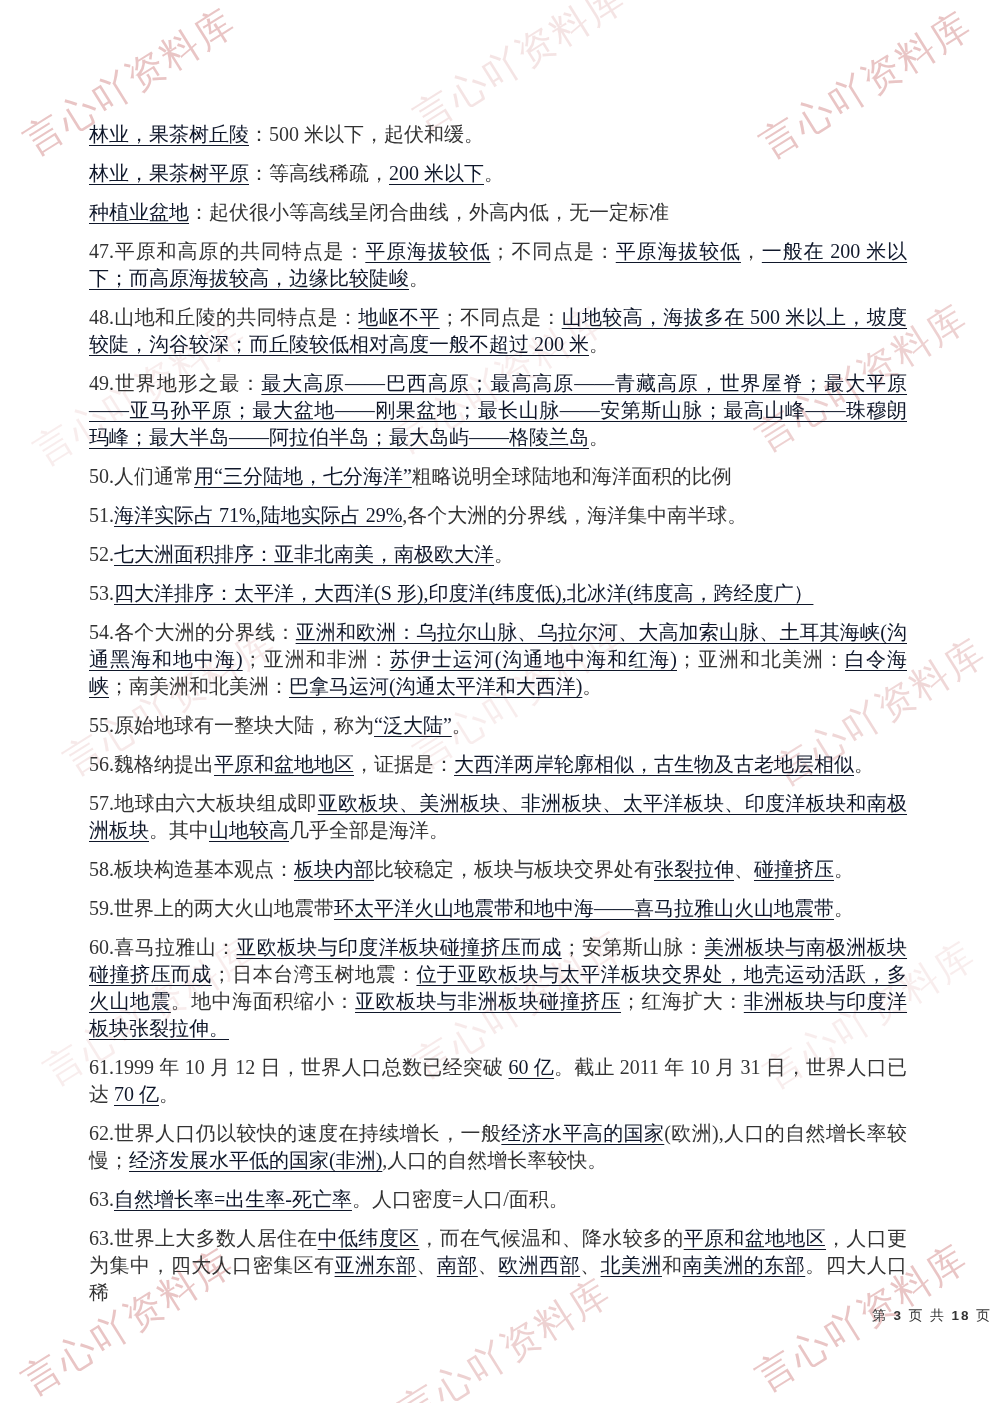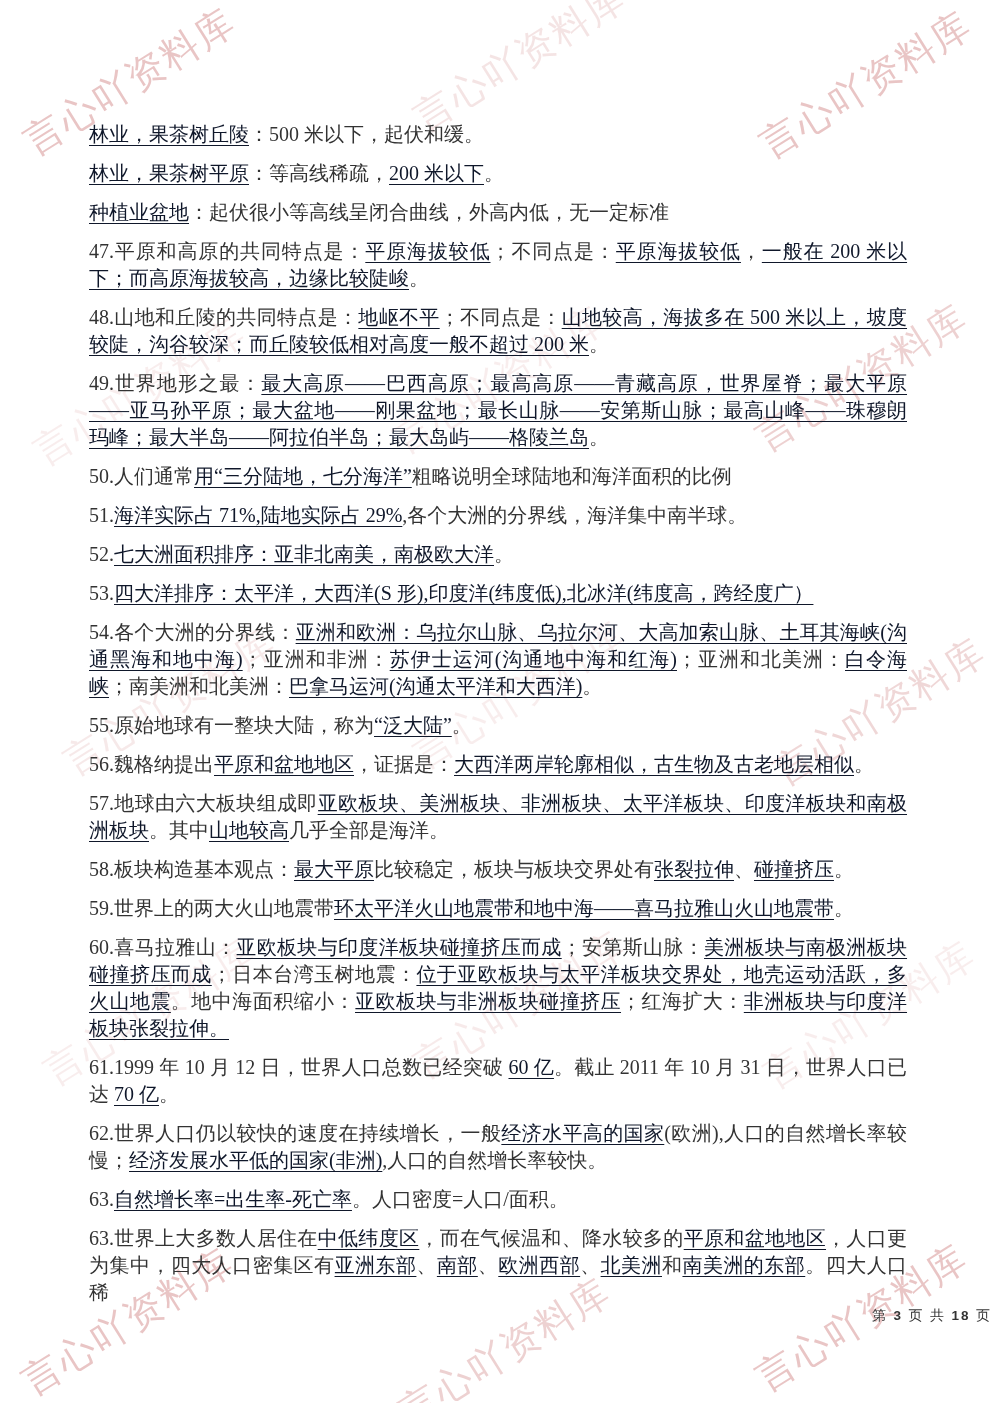--- a/index.html
+++ b/index.html
@@ -107,21 +107,21 @@
       <p class="para"><span class="seg">48.山地和丘陵的共同特点是：</span><span class="seg red">地岖不平</span><span class="seg">；不同点是：</span><span class="seg red">山地较高，海拔多在 500 米以上，坡度较陡，沟谷较深；而丘陵较低相对高度一般不超过 200 米</span><span class="seg">。</span></p>
       <p class="para"><span class="seg">49.世界地形之最：</span><span class="seg red">最大高原——巴西高原；最高高原——青藏高原，世界屋脊；最大平原——亚马孙平原；最大盆地——刚果盆地；最长山脉——安第斯山脉；最高山峰——珠穆朗玛峰；最大半岛——阿拉伯半岛；最大岛屿——格陵兰岛</span><span class="seg">。</span></p>
       <p class="para"><span class="seg">50.人们通常</span><span class="seg red">用“三分陆地，七分海洋”</span><span class="seg">粗略说明全球陆地和海洋面积的比例</span></p>
       <p class="para"><span class="seg">51.</span><span class="seg red">海洋实际占 71%,陆地实际占 29%</span><span class="seg">,各个大洲的分界线，海洋集中南半球。</span></p>
       <p class="para"><span class="seg">52.</span><span class="seg red">七大洲面积排序：亚非北南美，南极欧大洋</span><span class="seg">。</span></p>
       <p class="para"><span class="seg">53.</span><span class="seg red">四大洋排序：太平洋，大西洋(S 形),印度洋(纬度低),北冰洋(纬度高，跨经度广）</span></p>
       <p class="para"><span class="seg">54.各个大洲的分界线：</span><span class="seg red">亚洲和欧洲：乌拉尔山脉、乌拉尔河、大高加索山脉、土耳其海峡(沟通黑海和地中海)</span><span class="seg">；亚洲和非洲：</span><span class="seg red">苏伊士运河(沟通地中海和红海)</span><span class="seg">；亚洲和北美洲：</span><span class="seg red">白令海峡</span><span class="seg">；南美洲和北美洲：</span><span class="seg red">巴拿马运河(沟通太平洋和大西洋)</span><span class="seg">。</span></p>
       <p class="para"><span class="seg">55.原始地球有一整块大陆，称为</span><span class="seg red">“泛大陆”</span><span class="seg">。</span></p>
       <p class="para"><span class="seg">56.魏格纳提出</span><span class="seg red">平原和盆地地区</span><span class="seg">，证据是：</span><span class="seg red">大西洋两岸轮廓相似，古生物及古老地层相似</span><span class="seg">。</span></p>
       <p class="para"><span class="seg">57.地球由六大板块组成即</span><span class="seg red">亚欧板块、美洲板块、非洲板块、太平洋板块、印度洋板块和南极洲板块</span><span class="seg">。其中</span><span class="seg red">山地较高</span><span class="seg">几乎全部是海洋。</span></p>
-      <p class="para"><span class="seg">58.板块构造基本观点：</span><span class="seg red">最大平原</span><span class="seg">比较稳定，板块与板块交界处有</span><span class="seg red">张裂拉伸</span><span class="seg">、</span><span class="seg red">碰撞挤压</span><span class="seg">。</span></p>
+      <p class="para"><span class="seg">58.板块构造基本观点：</span><span class="seg red">板块内部</span><span class="seg">比较稳定，板块与板块交界处有</span><span class="seg red">张裂拉伸</span><span class="seg">、</span><span class="seg red">碰撞挤压</span><span class="seg">。</span></p>
       <p class="para"><span class="seg">59.世界上的两大火山地震带</span><span class="seg red">环太平洋火山地震带和地中海——喜马拉雅山火山地震带</span><span class="seg">。</span></p>
       <p class="para"><span class="seg">60.喜马拉雅山：</span><span class="seg red">亚欧板块与印度洋板块碰撞挤压而成</span><span class="seg">；安第斯山脉：</span><span class="seg red">美洲板块与南极洲板块碰撞挤压而成</span><span class="seg">；日本台湾玉树地震：</span><span class="seg red">位于亚欧板块与太平洋板块交界处，地壳运动活跃，多火山地震</span><span class="seg">。地中海面积缩小：</span><span class="seg red">亚欧板块与非洲板块碰撞挤压</span><span class="seg">；红海扩大：</span><span class="seg red">非洲板块与印度洋板块张裂拉伸。</span></p>
       <p class="para"><span class="seg">61.1999 年 10 月 12 日，世界人口总数已经突破 </span><span class="seg red">60 亿</span><span class="seg">。截止 2011 年 10 月 31 日，世界人口已达 </span><span class="seg red">70 亿</span><span class="seg">。</span></p>
       <p class="para"><span class="seg">62.世界人口仍以较快的速度在持续增长，一般</span><span class="seg red">经济水平高的国家</span><span class="seg">(欧洲),人口的自然增长率较慢；</span><span class="seg red">经济发展水平低的国家(非洲)</span><span class="seg">,人口的自然增长率较快。</span></p>
       <p class="para"><span class="seg">63.</span><span class="seg red">自然增长率=出生率-死亡率</span><span class="seg">。人口密度=人口/面积。</span></p>
       <p class="para"><span class="seg">63.世界上大多数人居住在</span><span class="seg red">中低纬度区</span><span class="seg">，而在气候温和、降水较多的</span><span class="seg red">平原和盆地地区</span><span class="seg">，人口更为集中，四大人口密集区有</span><span class="seg red">亚洲东部</span><span class="seg">、</span><span class="seg red">南部</span><span class="seg">、</span><span class="seg red">欧洲西部</span><span class="seg">、</span><span class="seg red">北美洲</span><span class="seg">和</span><span class="seg red">南美洲的东部</span><span class="seg">。四大人口稀</span></p>
     </main>
   <footer class="page-footer"><span class="seg">第 </span><span class="seg num">3</span><span class="seg"> 页 共 </span><span class="seg num">18</span><span class="seg"> 页</span></footer>
 </div>
 

